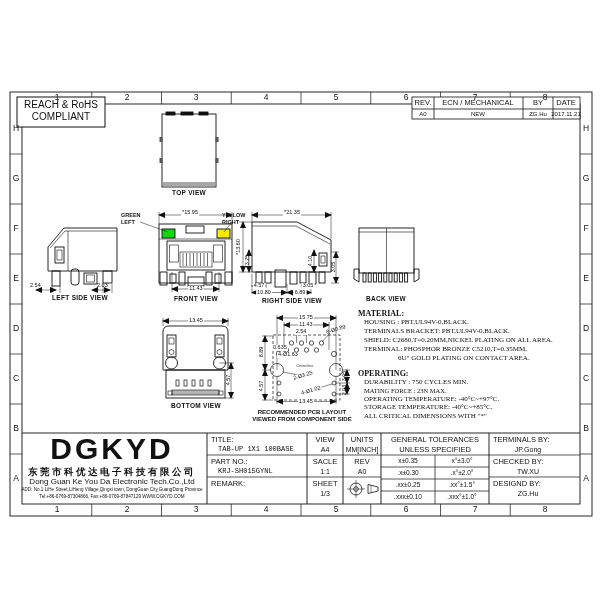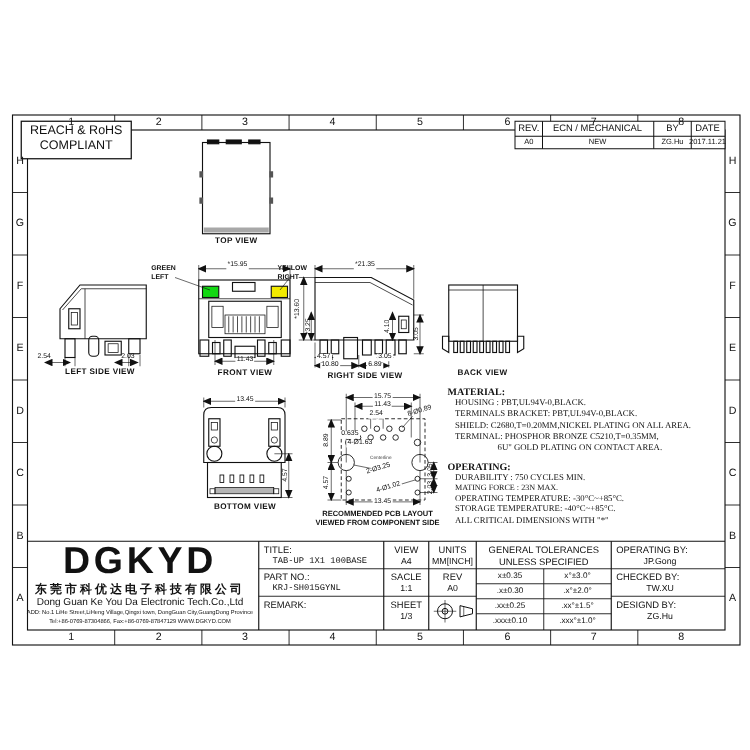--- a/index.html
+++ b/index.html
@@ -420,21 +420,21 @@
 <span class="lb ser" style="left:358px;top:310px;font-size:8px;font-weight:bold">MATERIAL:</span>
 <span class="lb ser" style="left:364px;top:319px;font-size:7px">HOUSING : PBT,UL94V-0,BLACK.</span>
 <span class="lb ser" style="left:364px;top:328px;font-size:7px">TERMINALS BRACKET: PBT,UL94V-0,BLACK.</span>
 <span class="lb ser" style="left:364px;top:337px;font-size:7px">SHIELD: C2680,T=0.20MM,NICKEL PLATING ON ALL AREA.</span>
 <span class="lb ser" style="left:364px;top:346px;font-size:7px">TERMINAL: PHOSPHOR BRONZE C5210,T=0.35MM,</span>
 <span class="lb ser" style="left:398px;top:355px;font-size:7px">6U" GOLD PLATING ON CONTACT AREA.</span>
 
 <span class="lb ser" style="left:358px;top:370px;font-size:8px;font-weight:bold">OPERATING:</span>
 <span class="lb ser" style="left:364px;top:379px;font-size:7px">DURABILITY : 750 CYCLES MIN.</span>
 <span class="lb ser" style="left:364px;top:387.5px;font-size:6.5px">MATING FORCE : 23N MAX.</span>
-<span class="lb ser" style="left:364px;top:395.5px;font-size:7px">OPERATING TEMPERATURE: -30°C~+85°C.</span>
+<span class="lb ser" style="left:364px;top:395.5px;font-size:7px">OPERATING TEMPERATURE: -40°C~+97°C.</span>
 <span class="lb ser" style="left:364px;top:404px;font-size:7px">STORAGE TEMPERATURE: -40°C~+85°C.</span>
 <span class="lb ser" style="left:364px;top:412.5px;font-size:7px">ALL CRITICAL DIMENSIONS WITH "*"</span>
 
 <span class="lb c" style="left:112px;top:467px;font-size:9.5px;font-weight:bold;letter-spacing:2.5px">东莞市科优达电子科技有限公司</span>
 <span class="lb c" style="left:112px;top:434px;font-size:30px;font-weight:800;letter-spacing:3px">DGKYD</span>
 <span class="lb c" style="left:112px;top:478px;font-size:8px">Dong Guan Ke You Da Electronic Tech.Co.,Ltd</span>
 <span class="lb tiny c" style="left:112px;top:488px">ADD: No.1 LiHe Street,LiHeng Village,Qingxi town, DongGuan City,GuangDong Province</span>
 <span class="lb tiny c" style="left:112px;top:495px">Tel:+86-0769-87304866, Fax:+86-0769-87847129 WWW.DGKYD.COM</span>
 
 <span class="lb tbl" style="left:211px;top:436px">TITLE:</span>
@@ -457,20 +457,20 @@
 <span class="lb tbl c" style="left:435px;top:446px">UNLESS SPECIFIED</span>
 <span class="lb tol c" style="left:408px;top:458px">x±0.35</span>
 <span class="lb tol c" style="left:462px;top:458px">x°±3.0°</span>
 <span class="lb tol c" style="left:408px;top:470px">.x±0.30</span>
 <span class="lb tol c" style="left:462px;top:470px">.x°±2.0°</span>
 <span class="lb tol c" style="left:408px;top:482px">.xx±0.25</span>
 <span class="lb tol c" style="left:462px;top:482px">.xx°±1.5°</span>
 <span class="lb tol c" style="left:408px;top:494px">.xxx±0.10</span>
 <span class="lb tol c" style="left:462px;top:494px">.xxx°±1.0°</span>
 
-<span class="lb tbl" style="left:493px;top:436px">OPERATING BY:</span>
+<span class="lb tbl" style="left:493px;top:436px">TERMINALS BY:</span>
 <span class="lb tbv c" style="left:528px;top:446px">JP.Gong</span>
 <span class="lb tbl" style="left:493px;top:458px">CHECKED BY:</span>
 <span class="lb tbv c" style="left:528px;top:468px">TW.XU</span>
 <span class="lb tbl" style="left:493px;top:480px">DESIGND BY:</span>
 <span class="lb tbv c" style="left:528px;top:490px">ZG.Hu</span>
 
 </div>
 
 </body></html>

